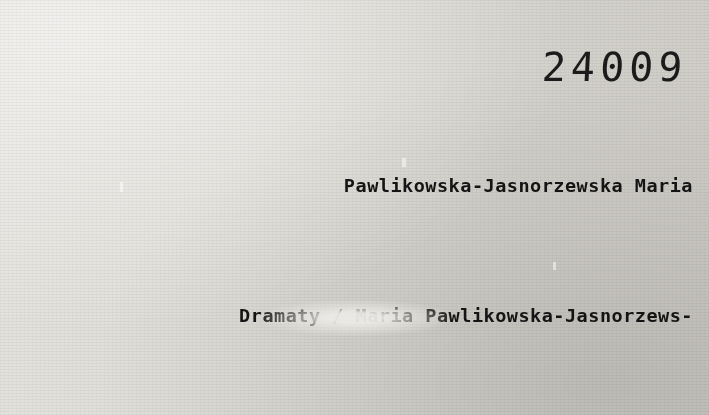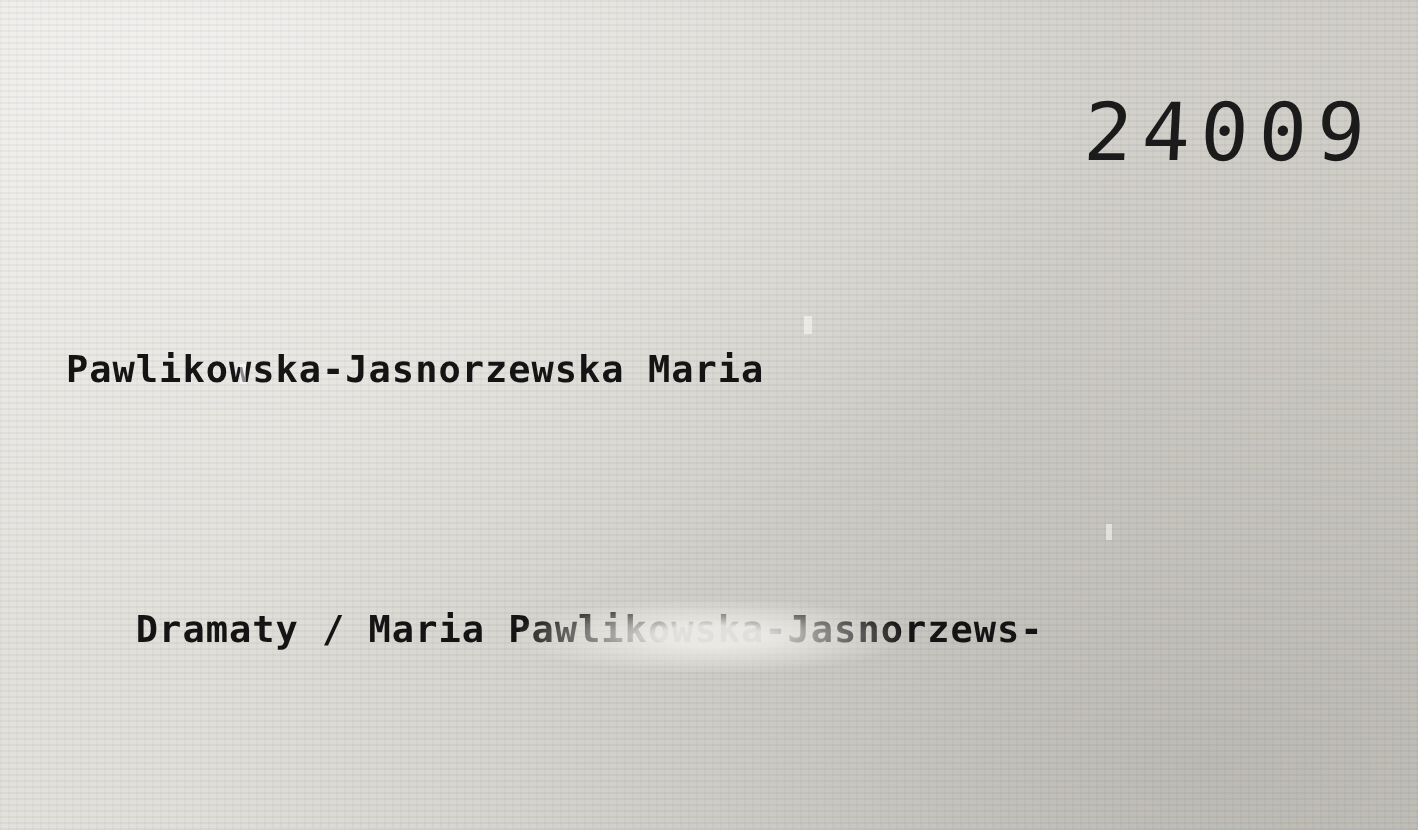--- a/index.html
+++ b/index.html
@@ -65,20 +65,21 @@
     width: 660px;
     font-size: 18.5px;
     line-height: 29px;
     font-weight: bold;
     letter-spacing: 0.5px;
     white-space: pre;
   }
   .line {
     white-space: pre;
     display: block;
+    text-align: right;
   }
   .heading {
     margin-bottom: 14px;
   }
   .para {
     margin-top: 0;
   }
   
   #smudge {
     position: absolute;

